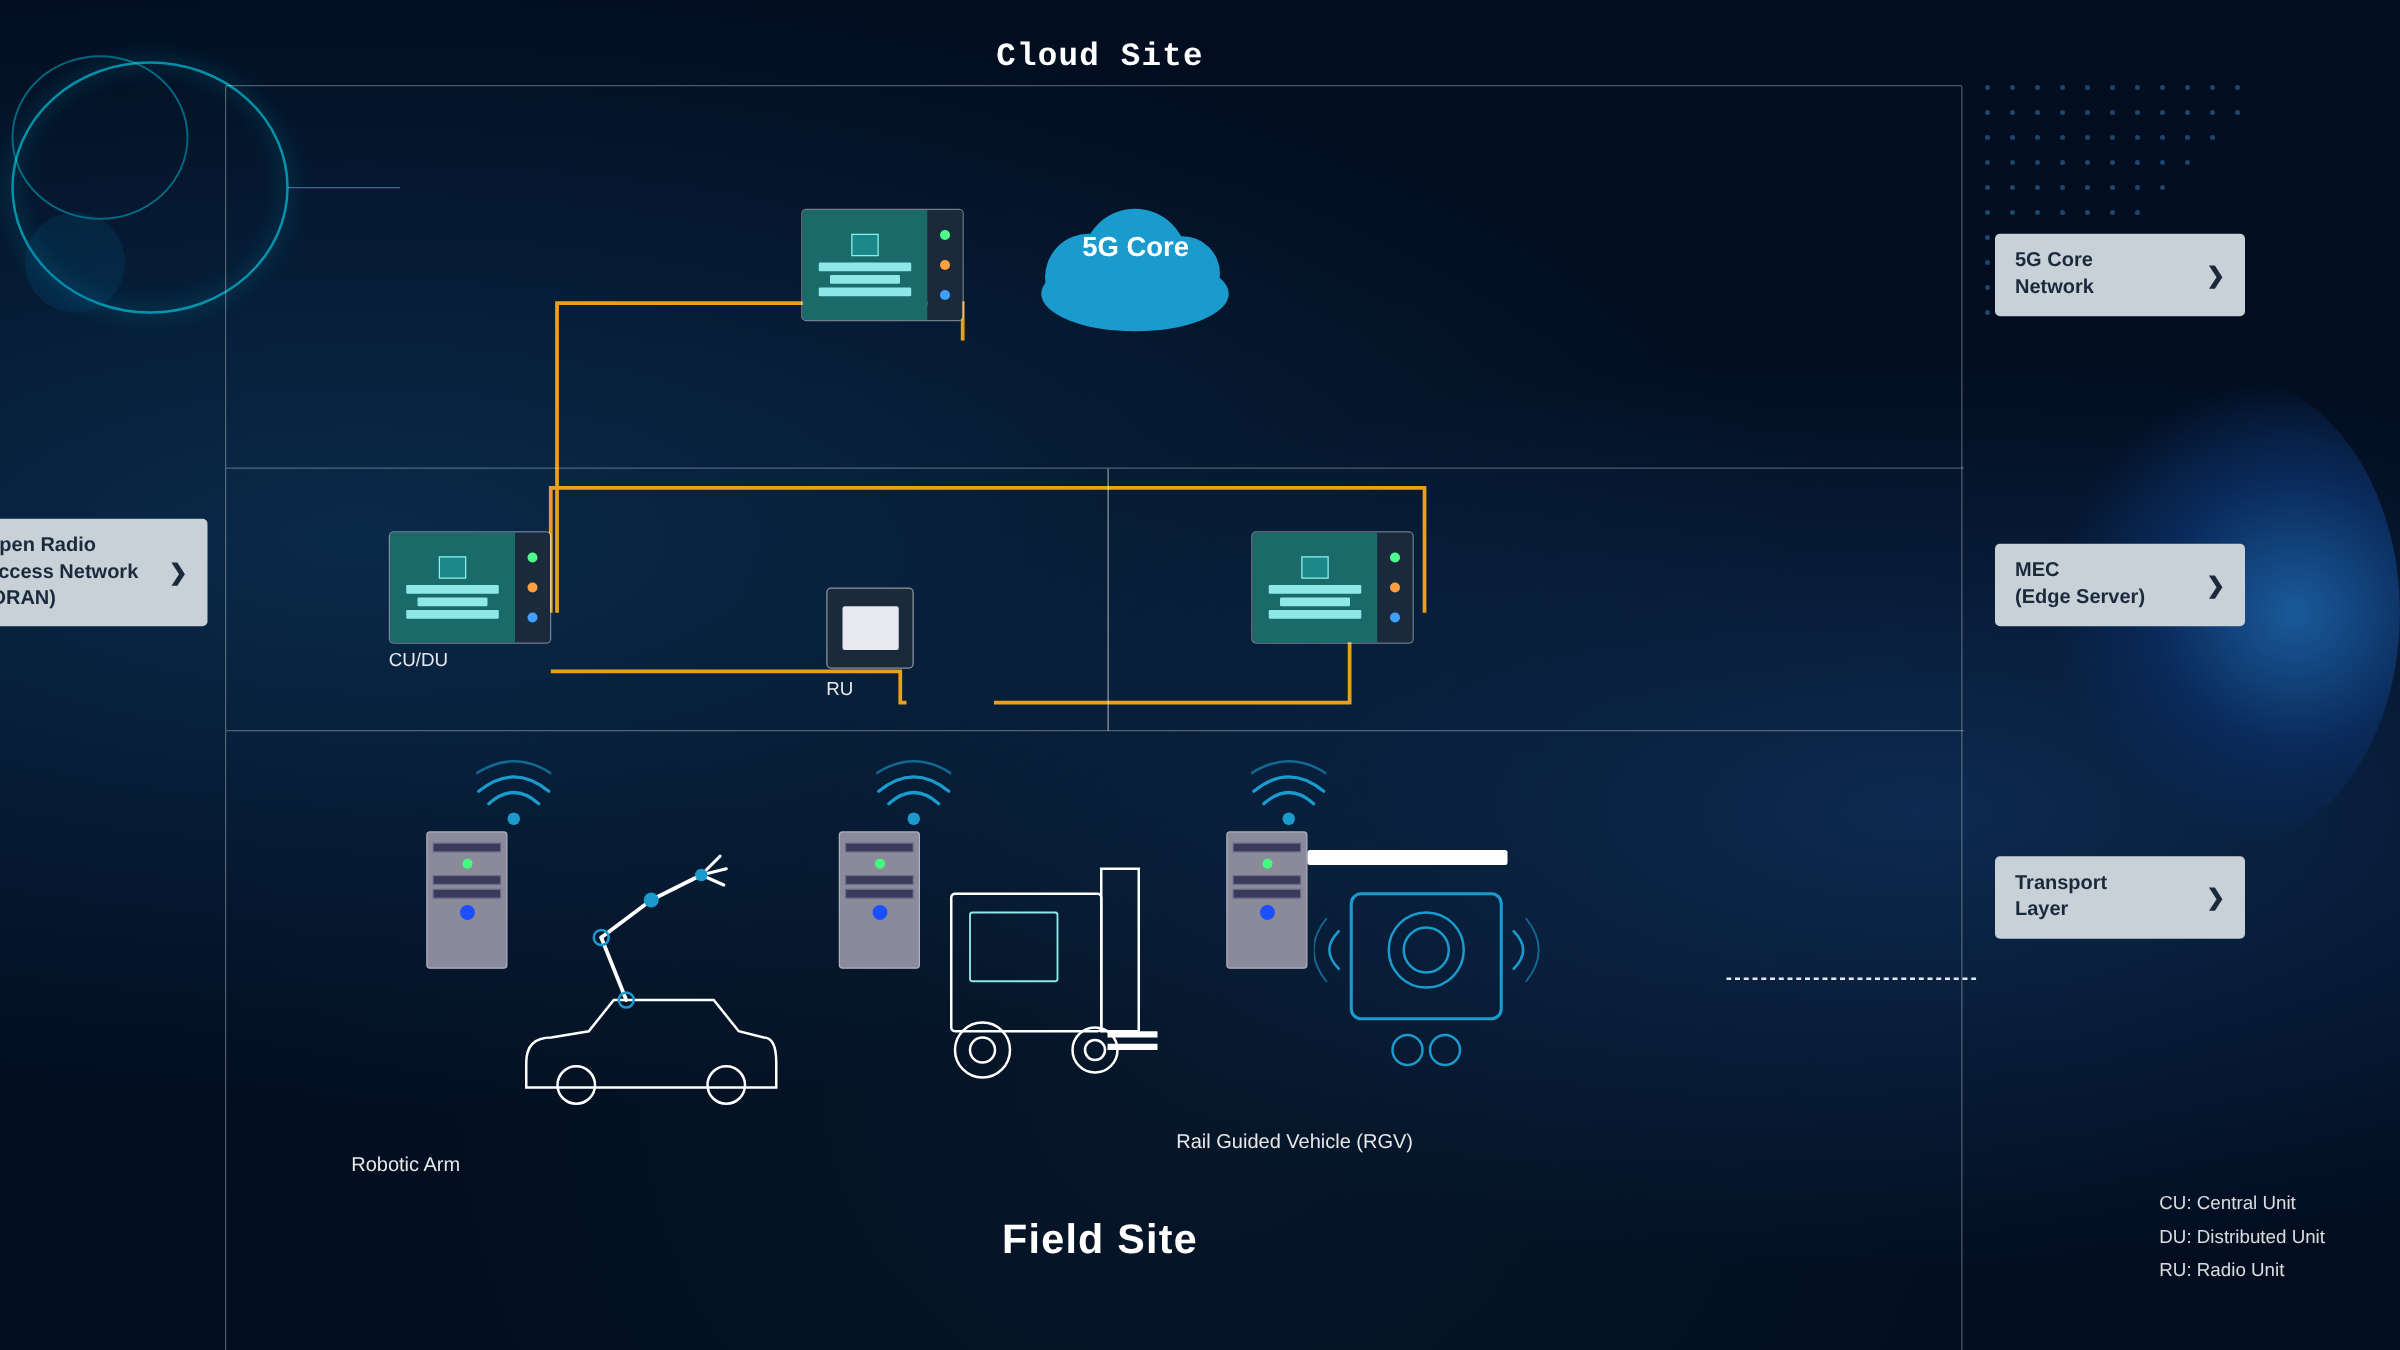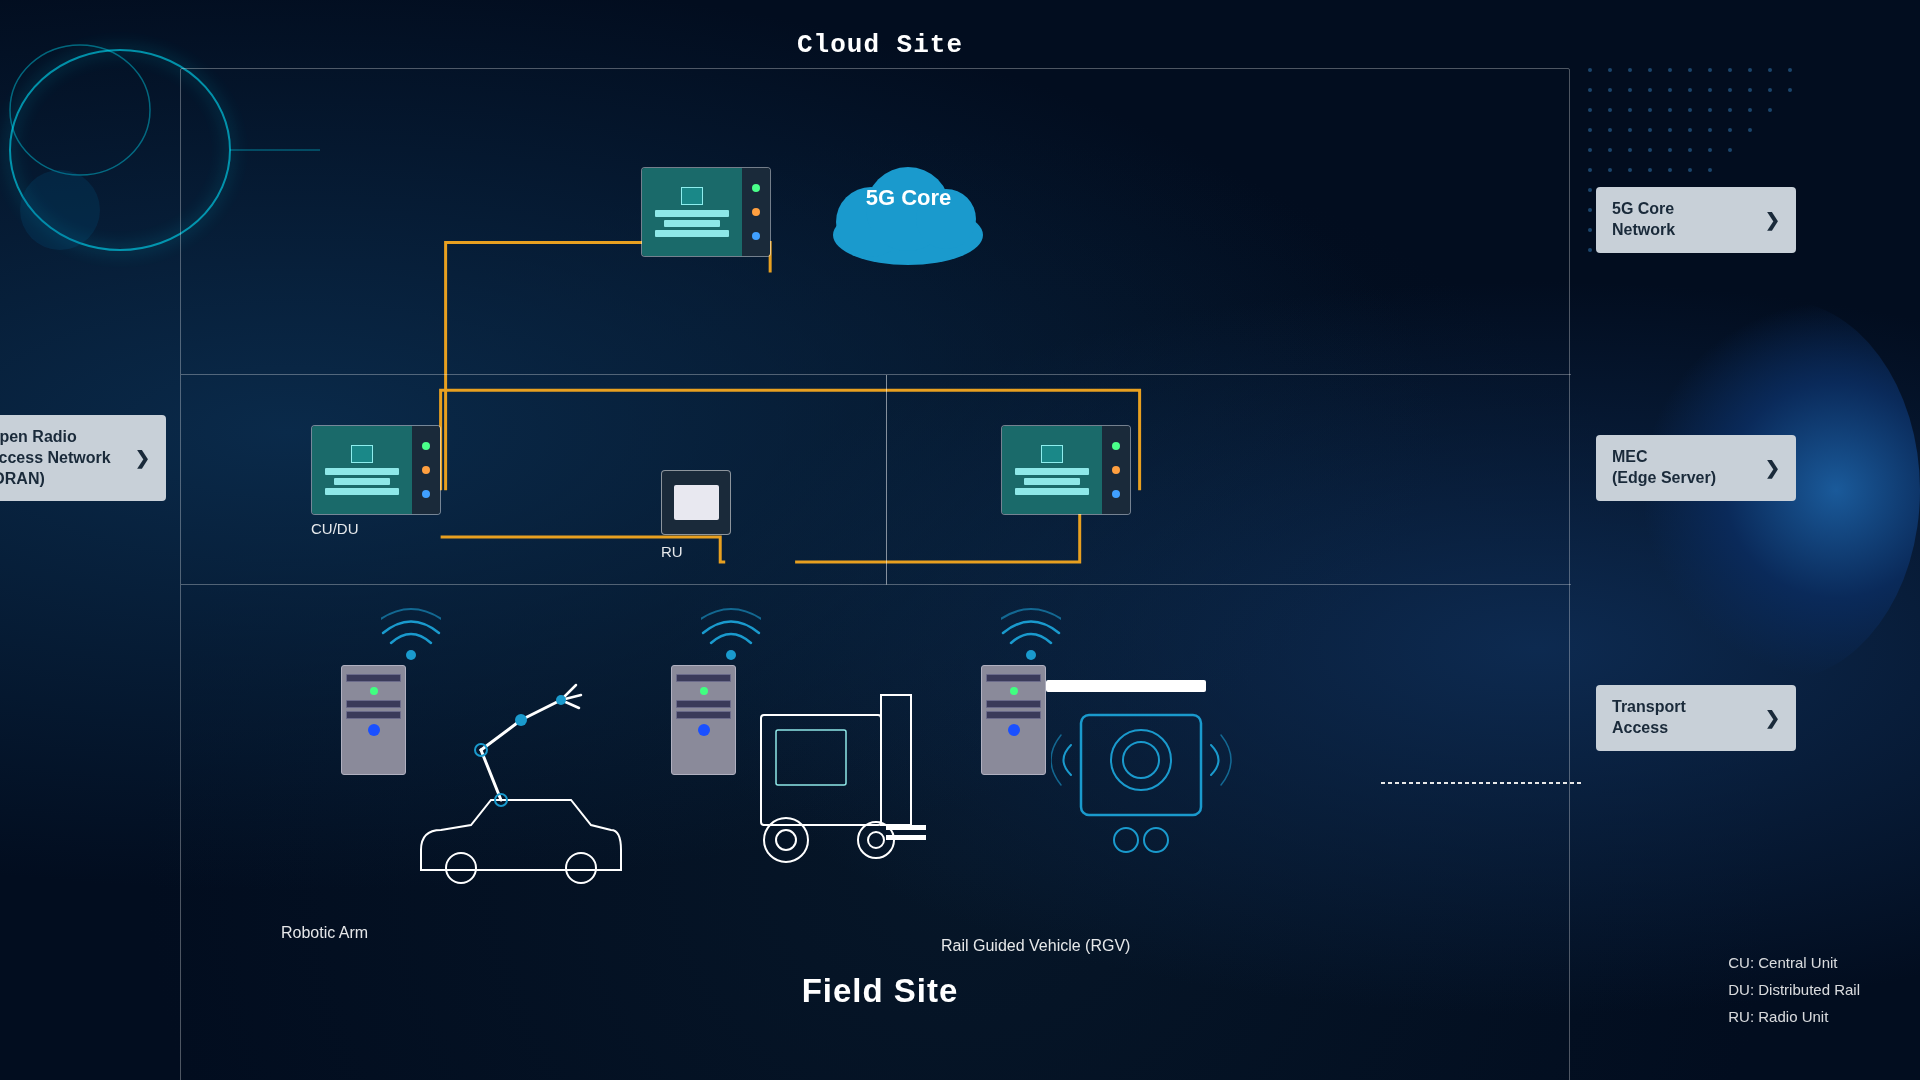--- a/index.html
+++ b/index.html
@@ -679,39 +679,39 @@
         <circle cx="75" cy="145" r="12" fill="none" stroke="#1a9acd" stroke-width="2"></circle>
         <circle cx="105" cy="145" r="12" fill="none" stroke="#1a9acd" stroke-width="2"></circle>
 
         <path d="M20,50 Q5,65 20,80" fill="none" stroke="#1a9acd" stroke-width="2" stroke-linecap="round"></path>
         <path d="M10,40 Q-10,65 10,90" fill="none" stroke="#1a9acd" stroke-width="1.5" stroke-linecap="round" opacity="0.6"></path>
 
         <path d="M160,50 Q175,65 160,80" fill="none" stroke="#1a9acd" stroke-width="2" stroke-linecap="round"></path>
         <path d="M170,40 Q190,65 170,90" fill="none" stroke="#1a9acd" stroke-width="1.5" stroke-linecap="round" opacity="0.6"></path>
       </svg>
 
-      <div class="label" style="top:320px; left:760px; width:260px; font-size:16px;margin-top:32px;">Rail Guided Vehicle (RGV)</div>
+      <div class="label" style="top:320px; left:760px; width:260px; font-size:16px;">Rail Guided Vehicle (RGV)</div>
 
       <div class="right-panel" style="top:100px;">
         <div class="right-panel-text">
           <div>Transport</div>
-          <div>Access</div>
+          <div>Layer</div>
         </div>
         <span class="sidebar-arrow">❯</span>
       </div>
 
       <svg style="position:absolute; top:195px; left:1200px; width:200px; height:6px;">
         <line x1="0" y1="3" x2="200" y2="3" stroke="#e8e8e8" stroke-width="2" stroke-dasharray="4,3"></line>
       </svg>
 
     </div>
 
   </div>
 
   <div class="title-field-site">Field Site</div>
 
 </div>
 
 <div class="legend" style="position:absolute; bottom:50px; right:60px;">
   <div>CU: Central Unit</div>
-  <div>DU: Distributed Rail</div>
+  <div>DU: Distributed Unit</div>
   <div>RU: Radio Unit</div>
 </div>
 
 </body></html>

